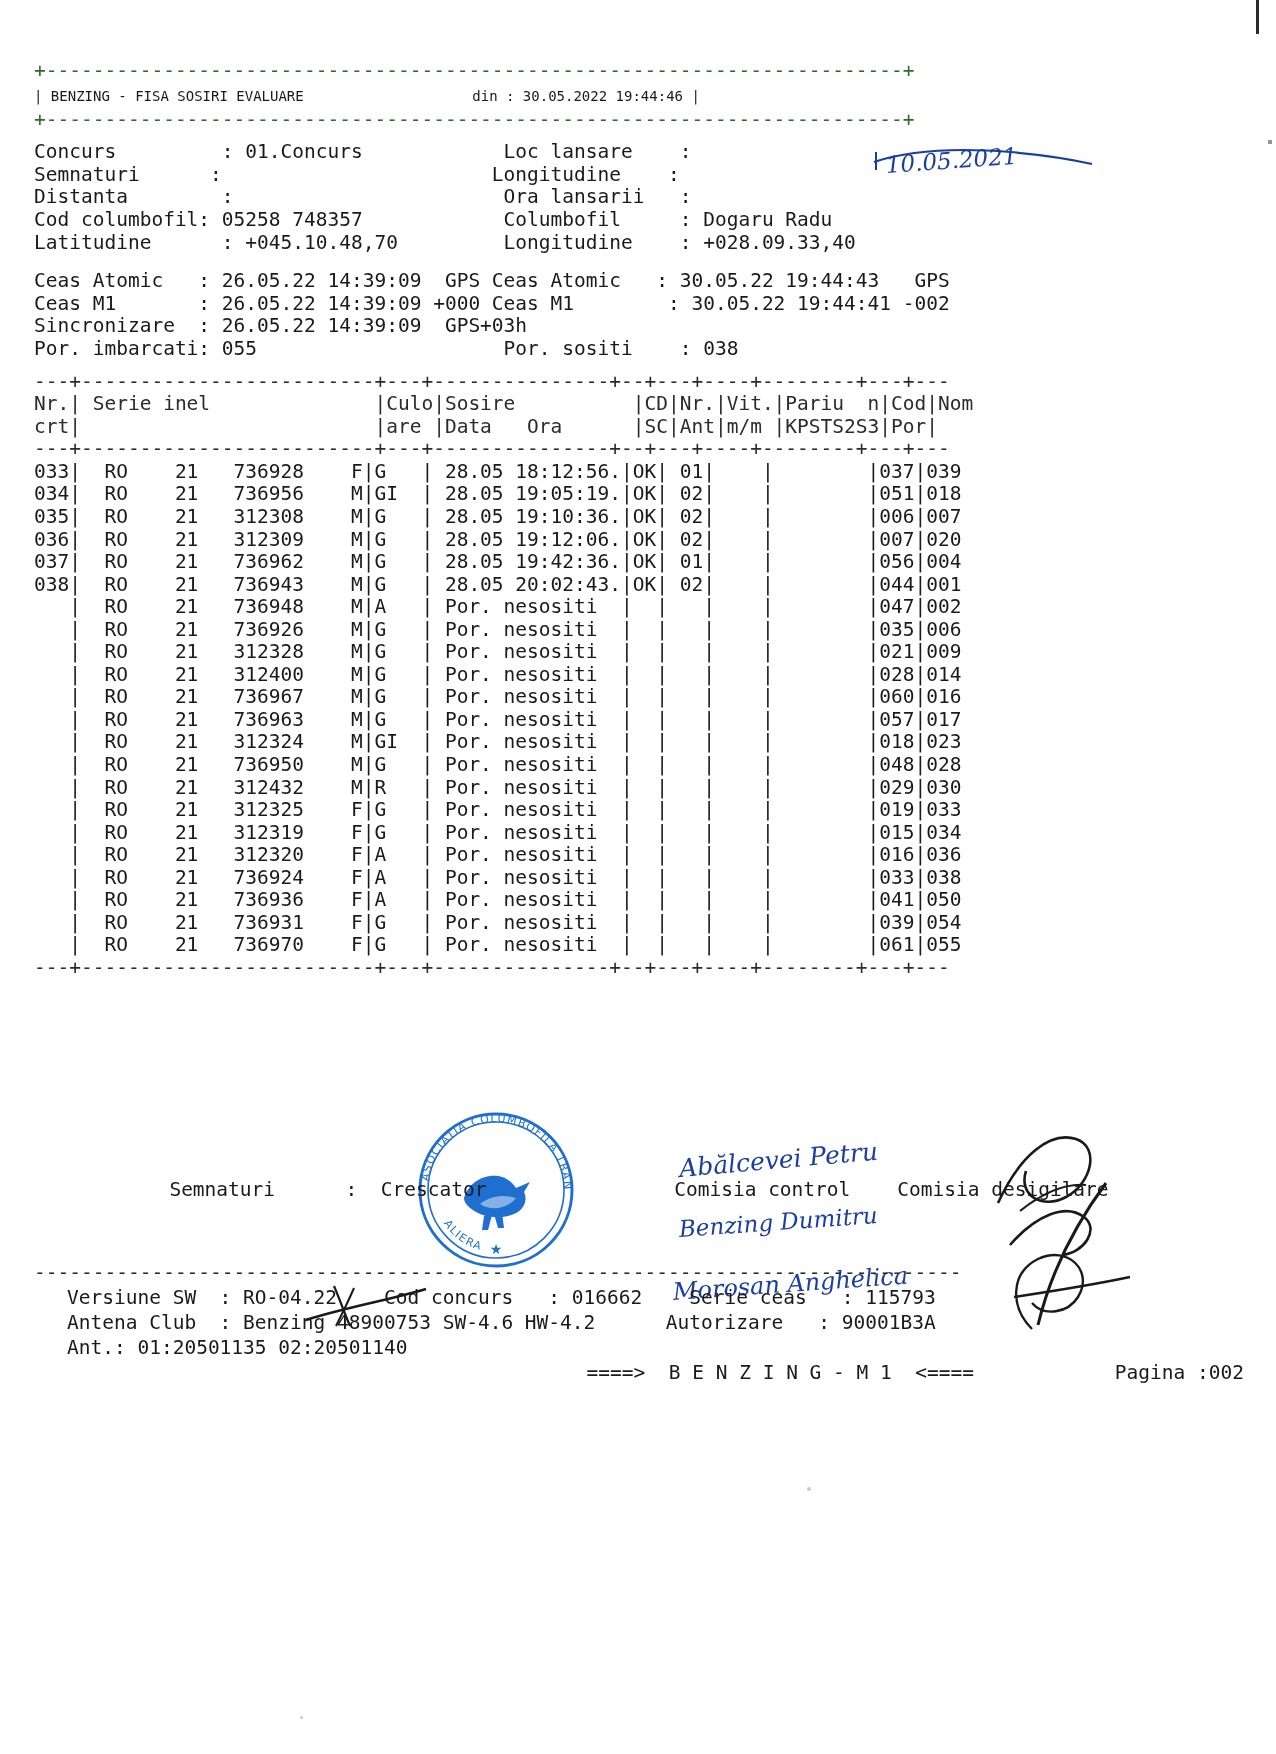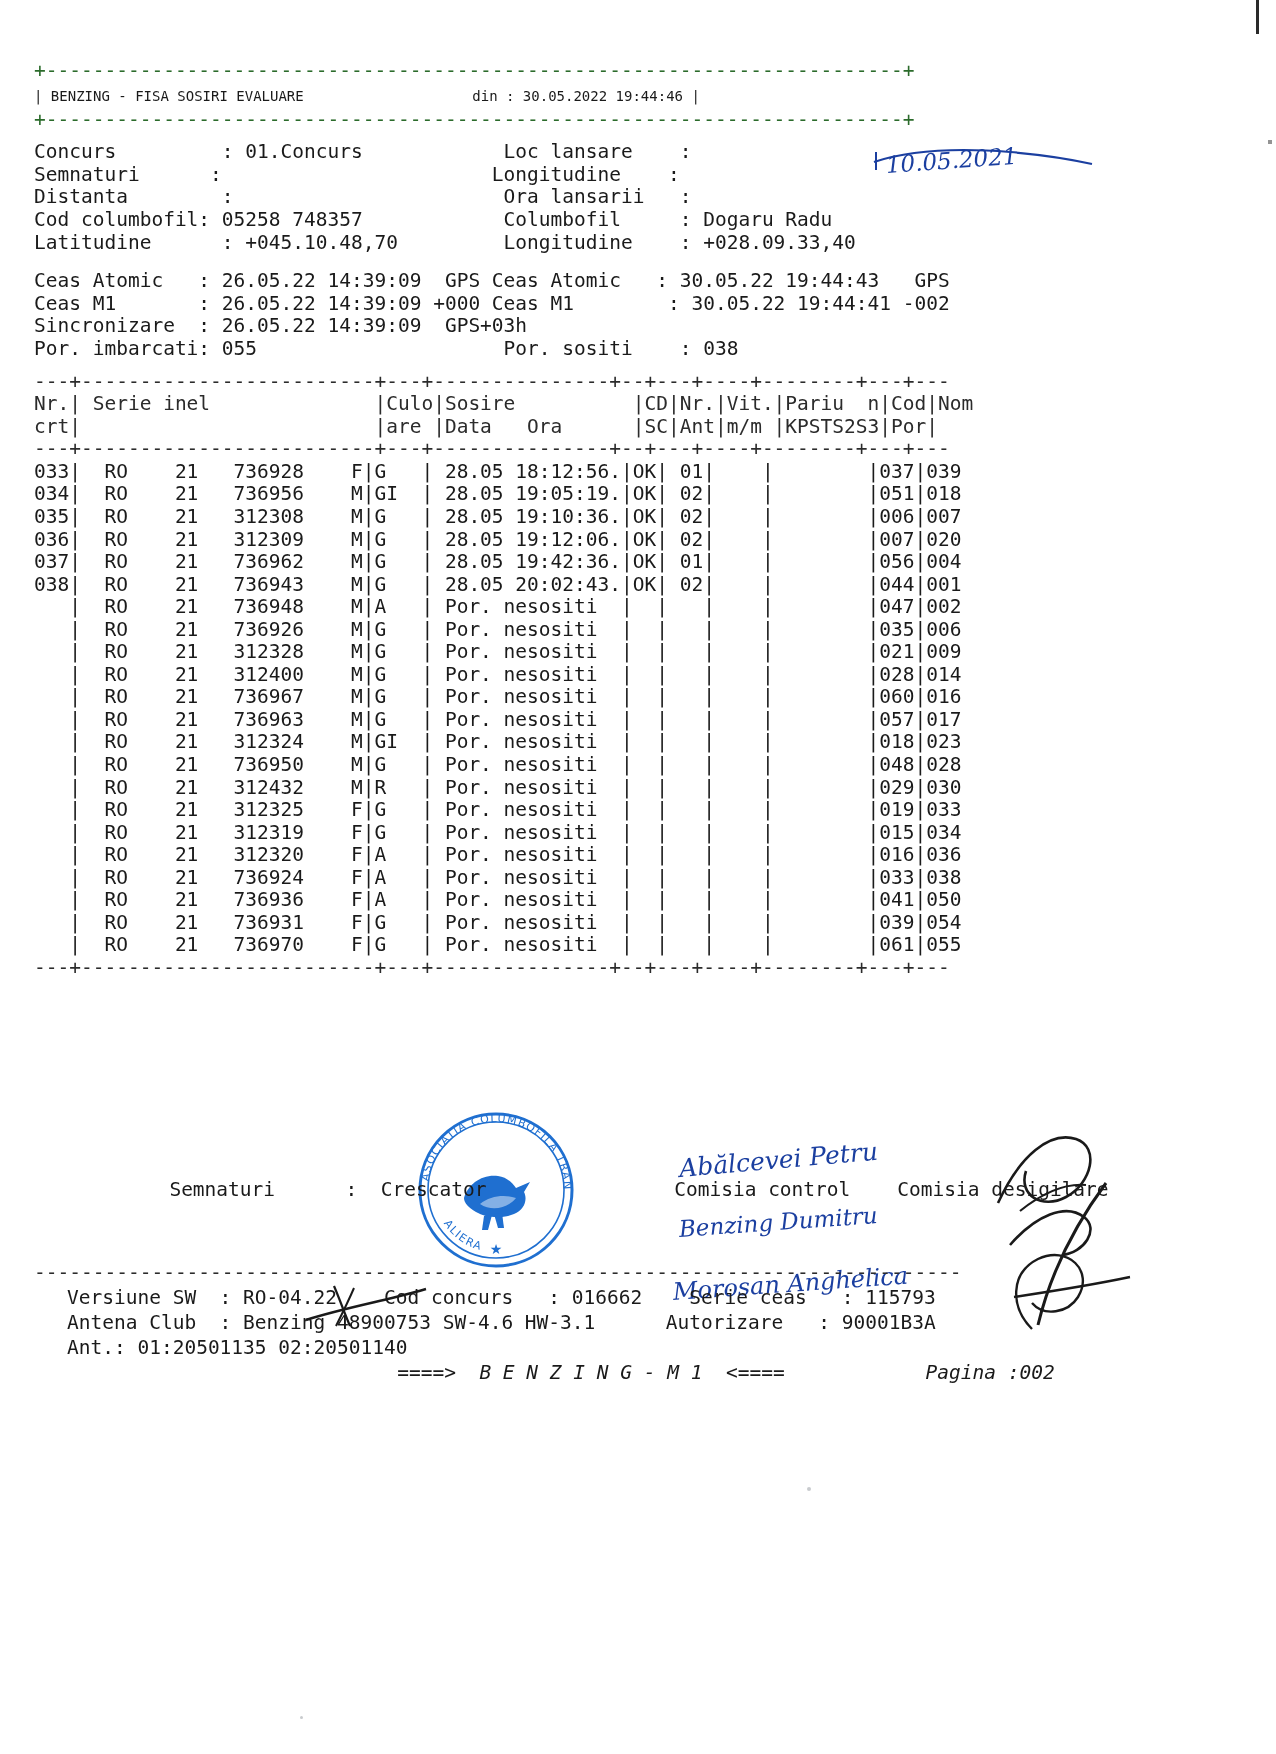--- a/index.html
+++ b/index.html
@@ -106,21 +106,21 @@
     width: 1210px;
   }
   .footer .block { line-height: 25px; margin-left: 33px; }
   .dashline {
     color: #2b2b2b;
     white-space: pre;
     font-size: 19.5px;
     line-height: 22.6px;
     font-family: "DejaVu Sans Mono", monospace;
   }
-  .center-line { text-align: center; font-style: italic; }
+  .center-line { text-align: right; }
   .speck {
     position: absolute;
     background: #9aa0a6;
     border-radius: 50%;
     opacity: .55;
   }
 </style>
 </head>
 <body>
 
@@ -236,18 +236,18 @@
       <text x="90" y="154" text-anchor="middle" font-size="14" fill="#1f6fd0" font-family="DejaVu Sans, sans-serif">★</text>
     </svg>
 
   </div>
 
   <div class="signline">Semnaturi      :  Crescator                Comisia control    Comisia desigilare</div>
 
   <div class="footer">
     <div class="dashline">-------------------------------------------------------------------------------</div>
     <div class="block">Versiune SW  : RO-04.22    Cod concurs   : 016662    Serie ceas   : 115793</div>
-    <div class="block">Antena Club  : Benzing 48900753 SW-4.6 HW-3.1      Autorizare   : 90001B3A</div>
+    <div class="block">Antena Club  : Benzing 48900753 SW-4.6 HW-4.2      Autorizare   : 90001B3A</div>
     <div class="block">Ant.: 01:20501135 02:20501140</div>
     <div class="block center-line">            ====&gt;  B E N Z I N G - M 1  &lt;====            Pagina :002</div>
   </div>
 
 </div>
 
 </body></html>

